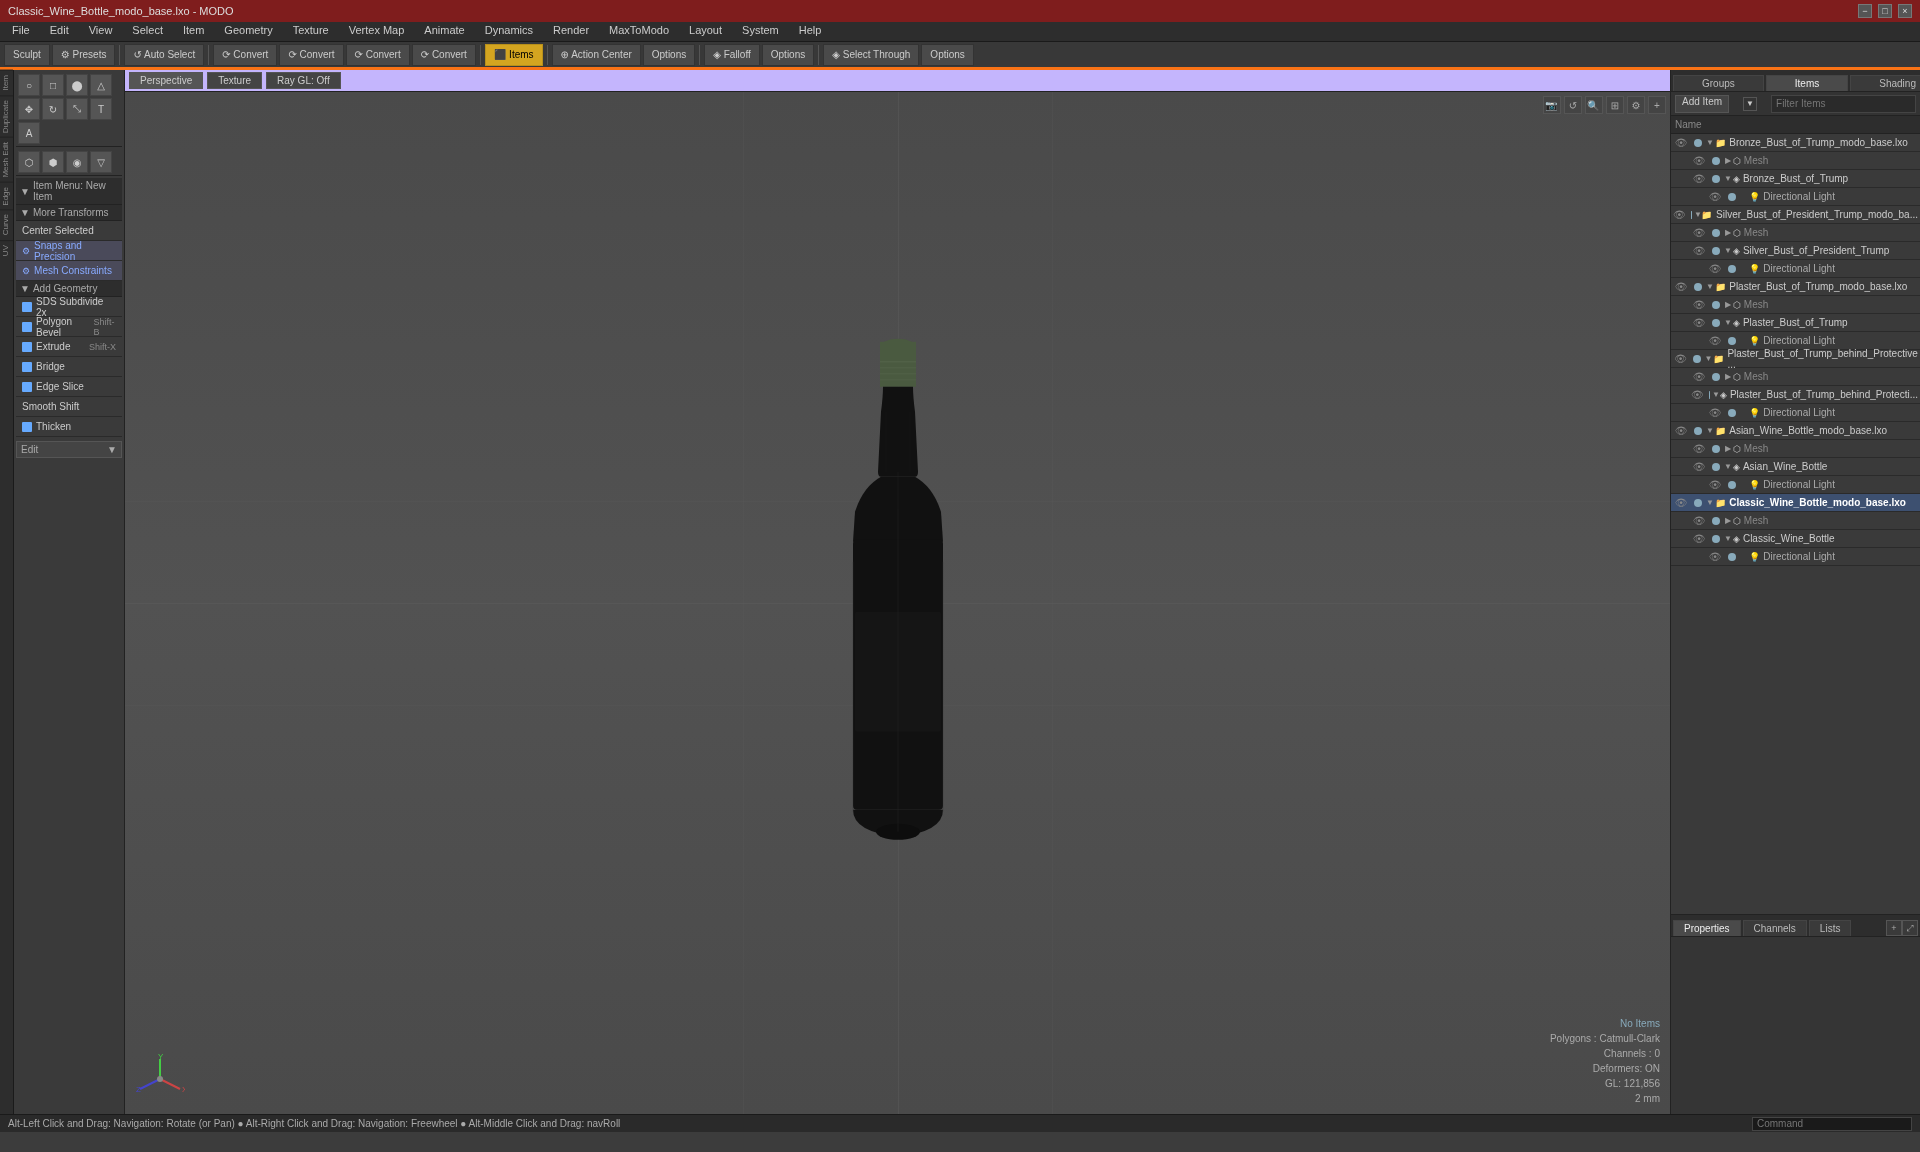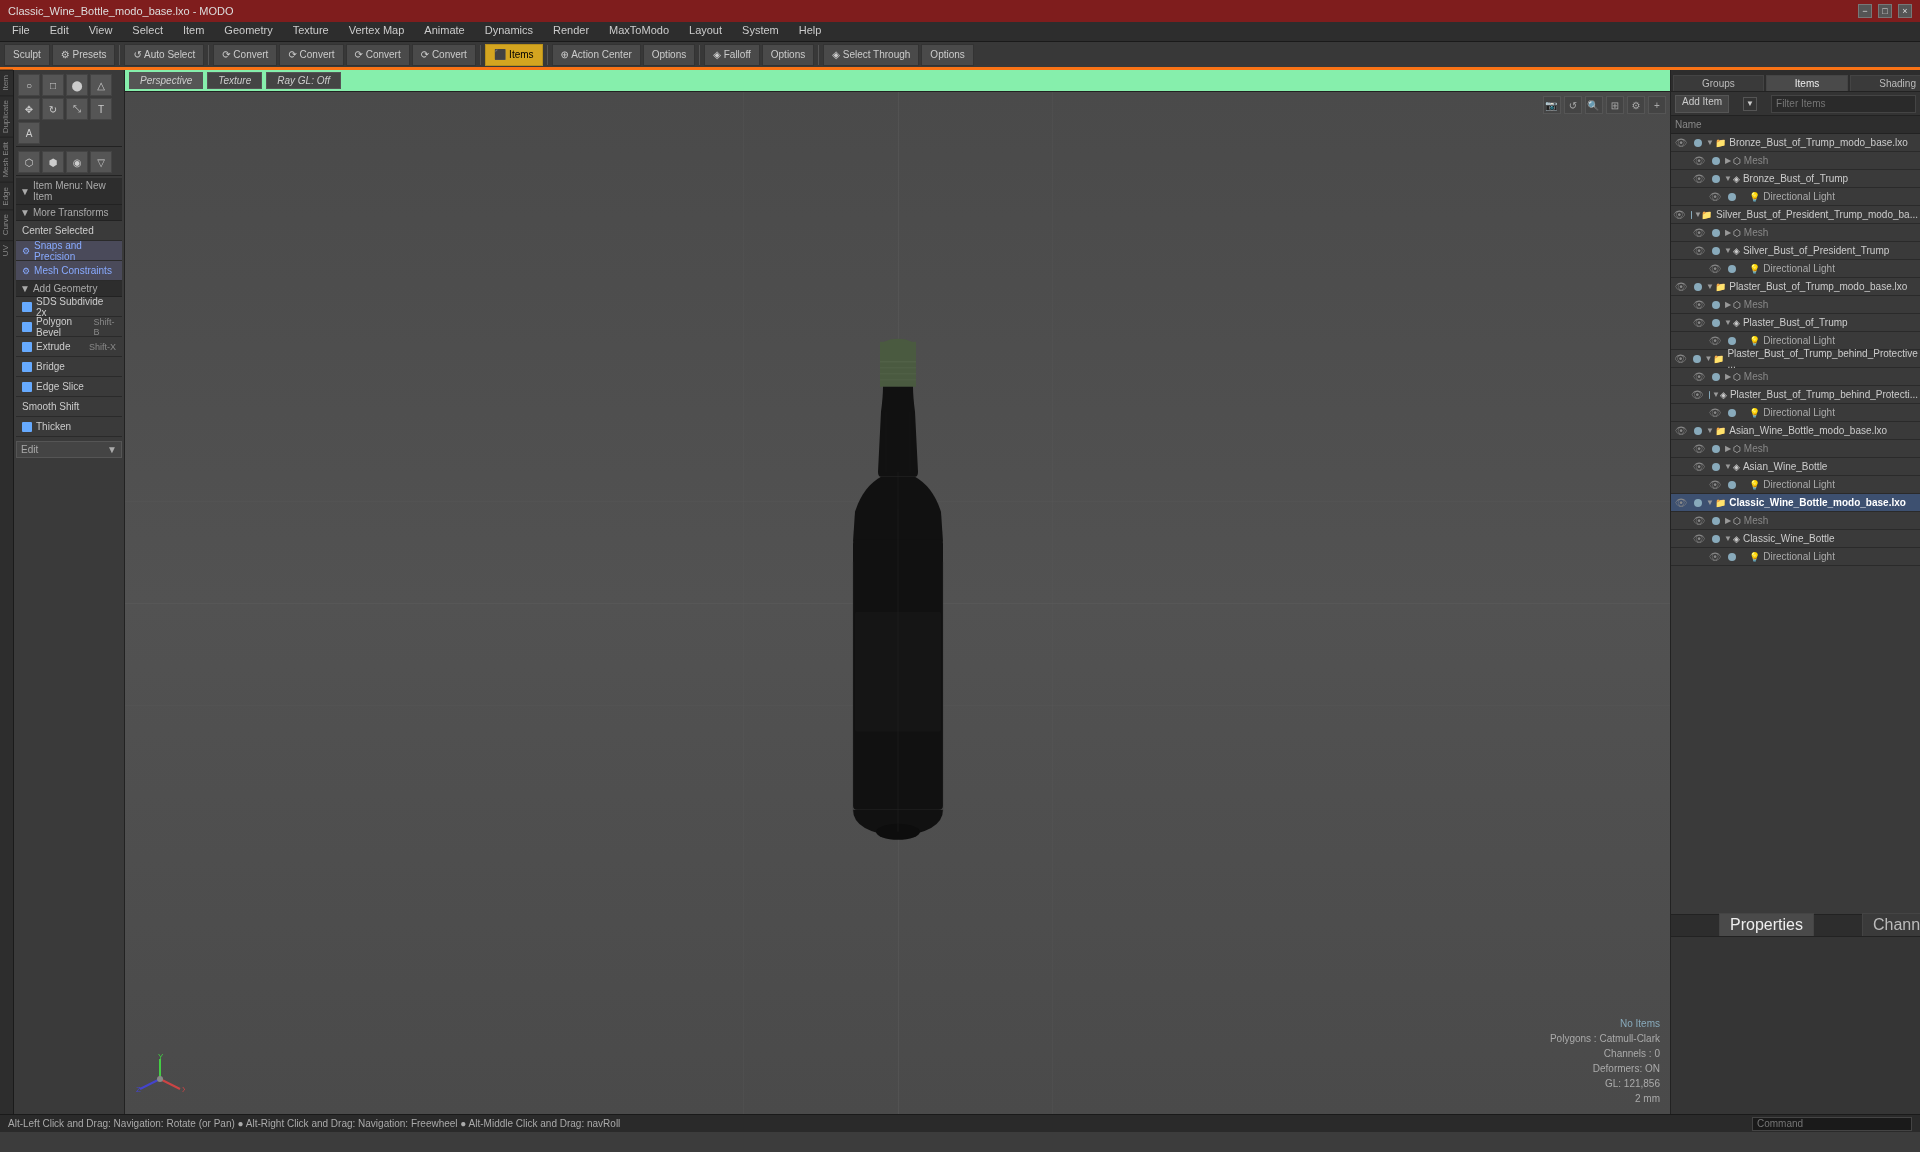--- a/index.html
+++ b/index.html
@@ -122,27 +122,26 @@
     
     #viewport-area {
       flex: 1;
       position: relative;
       background: #4a4a4a;
       overflow: hidden;
     }
 
     #viewport-header {
       height: 22px;
-      background: #86efac;
+      background: #c4b5fd;
       display: flex;
       align-items: center;
       padding: 0 4px;
       gap: 4px;
       border-bottom: 1px solid #222;
-      font-style: italic;
     }
     .vp-tab {
       padding: 2px 10px;
       background: #444;
       border: 1px solid #555;
       font-size: 10px;
       cursor: pointer;
       color: #ccc;
     }
     .vp-tab.active { background: #555; }
@@ -340,24 +339,23 @@
       align-items: flex-end;
       padding: 0 2px;
       gap: 2px;
       border-bottom: 1px solid #222;
     }
     .props-tab {
       padding: 2px 10px;
       background: #3a3a3a;
       border: 1px solid #444;
       border-bottom: none;
-      font-size: 16px;
+      font-size: 10px;
       cursor: pointer;
       color: #bbb;
-      margin-left: 46px;
     }
     .props-tab.active { background: #4a4a4a; color: #eee; }
     .props-content { padding: 4px; color: #888; font-size: 10px; }
 
     
     #status-bar {
       height: 18px;
       background: #2a2a2a;
       display: flex;
       align-items: center;

